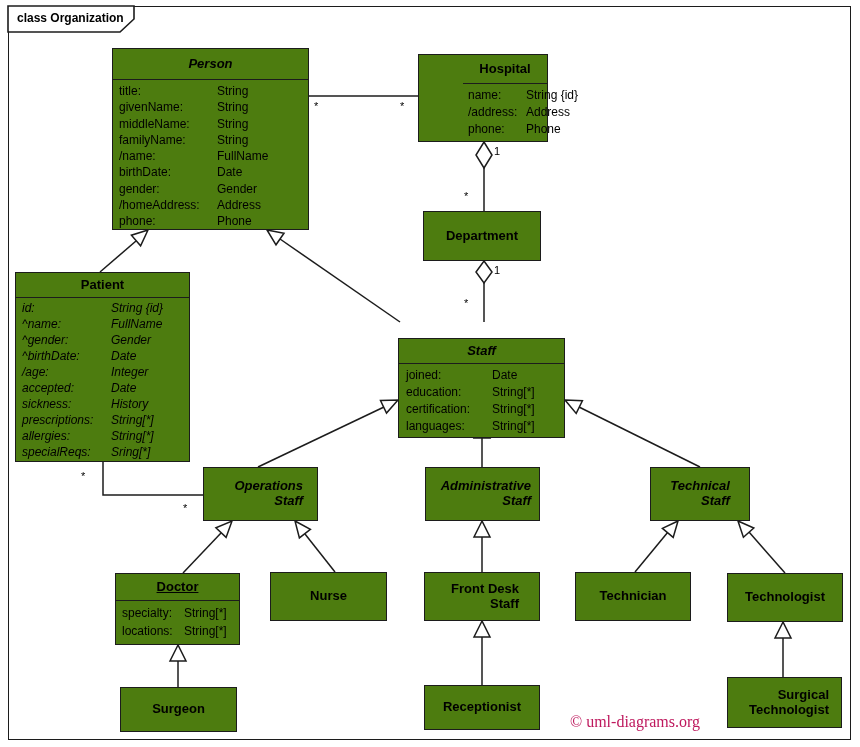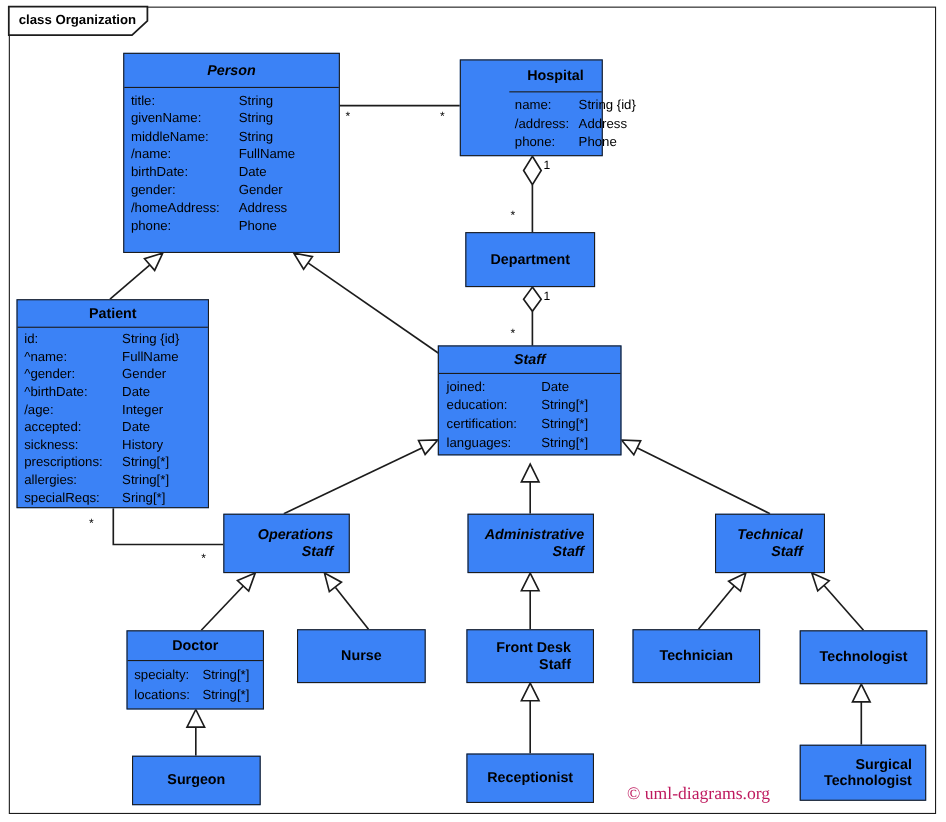--- a/index.html
+++ b/index.html
@@ -2,21 +2,21 @@
 <html><head>
 <meta charset="utf-8">
 <style>
   html,body{margin:0;padding:0;background:#fff;}
   .stage{position:relative;width:860px;height:747px;background:#fff;overflow:hidden;
          font-family:"Liberation Sans",sans-serif;color:#000;}
   .frame{position:absolute;left:8px;top:6px;width:843px;height:734px;
          border:1.6px solid #1c1c1c;box-sizing:border-box;}
   .diagram-title{position:absolute;left:17px;top:11px;font-size:12px;font-weight:bold;white-space:nowrap;}
   svg.wires{position:absolute;left:0;top:0;}
-  .classbox{position:absolute;background:#3b82f6;border:1.6px solid #1c1c1c;box-sizing:border-box;}
+  .classbox{position:absolute;background:#4d7c0f;border:1.6px solid #1c1c1c;box-sizing:border-box;}
   .classbox .title{font-weight:bold;font-size:13px;text-align:center;display:flex;
                    align-items:center;justify-content:center;line-height:1.05;
                    border-bottom:1.6px solid #1c1c1c;}
   .classbox.abstract>.title, .classbox.abstract.simple{font-style:italic;}
   .classbox.simple{display:flex;align-items:center;justify-content:center;font-weight:bold;
                    font-size:13px;text-align:right;line-height:1.15;}
   .attrs{font-size:12px;padding-top:3px;}
   .attr-row{white-space:nowrap;padding-left:var(--pad,6px);line-height:var(--lh,16px);}
   .attr-row .an{display:inline-block;width:var(--ncol,90px);}
   .mult{position:absolute;font-size:11px;line-height:11px;color:#000;}
@@ -85,79 +85,80 @@
   </svg>
 
   <span class="diagram-title">class Organization</span>
 
   <div class="classbox abstract" style="left:112px;top:48px;width:197px;height:182px;">
     <div class="title" style="height:30px;">Person</div>
     <div class="attrs" style="--ncol:98px;--lh:16.3px;--pad:6px;">
       <div class="attr-row"><span class="an">title:</span><span>String</span></div>
       <div class="attr-row"><span class="an">givenName:</span><span>String</span></div>
       <div class="attr-row"><span class="an">middleName:</span><span>String</span></div>
+      <div class="attr-row"><span class="an">familyName:</span><span>String</span></div>
       <div class="attr-row"><span class="an">/name:</span><span>FullName</span></div>
       <div class="attr-row"><span class="an">birthDate:</span><span>Date</span></div>
       <div class="attr-row"><span class="an">gender:</span><span>Gender</span></div>
       <div class="attr-row"><span class="an">/homeAddress:</span><span>Address</span></div>
       <div class="attr-row"><span class="an">phone:</span><span>Phone</span></div>
     </div>
   </div>
 
   <div class="classbox" style="left:418px;top:54px;width:130px;height:88px;padding-left:44px;">
     <div class="title" style="height:28px;">Hospital</div>
     <div class="attrs" style="--ncol:58px;--lh:17px;--pad:5px;">
       <div class="attr-row"><span class="an">name:</span><span>String {id}</span></div>
       <div class="attr-row"><span class="an">/address:</span><span>Address</span></div>
       <div class="attr-row"><span class="an">phone:</span><span>Phone</span></div>
     </div>
   </div>
 
   <div class="classbox" style="left:15px;top:272px;width:175px;height:190px;">
     <div class="title" style="height:24px;">Patient</div>
-    <div class="attrs" style="--ncol:89px;--lh:16px;--pad:6px;padding-top:2px;">
+    <div class="attrs" style="--ncol:89px;--lh:16px;--pad:6px;padding-top:2px;font-style:italic;">
       <div class="attr-row"><span class="an">id:</span><span>String {id}</span></div>
       <div class="attr-row"><span class="an">^name:</span><span>FullName</span></div>
       <div class="attr-row"><span class="an">^gender:</span><span>Gender</span></div>
       <div class="attr-row"><span class="an">^birthDate:</span><span>Date</span></div>
       <div class="attr-row"><span class="an">/age:</span><span>Integer</span></div>
       <div class="attr-row"><span class="an">accepted:</span><span>Date</span></div>
       <div class="attr-row"><span class="an">sickness:</span><span>History</span></div>
       <div class="attr-row"><span class="an">prescriptions:</span><span>String[*]</span></div>
       <div class="attr-row"><span class="an">allergies:</span><span>String[*]</span></div>
       <div class="attr-row"><span class="an">specialReqs:</span><span>Sring[*]</span></div>
     </div>
   </div>
 
   <div class="classbox simple" style="left:423px;top:211px;width:118px;height:50px;">
     <span>Department</span>
   </div>
 
-  <div class="classbox abstract" style="left:398px;top:314px;width:167px;height:100px;">
+  <div class="classbox abstract" style="left:398px;top:338px;width:167px;height:100px;">
     <div class="title" style="height:24px;">Staff</div>
     <div class="attrs" style="--ncol:86px;--lh:17px;--pad:7px;">
       <div class="attr-row"><span class="an">joined:</span><span>Date</span></div>
       <div class="attr-row"><span class="an">education:</span><span>String[*]</span></div>
       <div class="attr-row"><span class="an">certification:</span><span>String[*]</span></div>
       <div class="attr-row"><span class="an">languages:</span><span>String[*]</span></div>
     </div>
   </div>
 
   <div class="classbox simple abstract" style="left:203px;top:467px;width:115px;height:54px;padding:0 14px;">
     <span>Operations Staff</span>
   </div>
   <div class="classbox simple abstract" style="left:425px;top:467px;width:115px;height:54px;padding:0 8px;">
     <span>Administrative Staff</span>
   </div>
   <div class="classbox simple abstract" style="left:650px;top:467px;width:100px;height:54px;padding:0 24px;">
     <span>Technical Staff</span>
   </div>
 
   <div class="classbox" style="left:115px;top:573px;width:125px;height:72px;">
-    <div class="title" style="height:26px;">Doctor</div>
+    <div class="title" style="height:26px;text-decoration:underline;">Doctor</div>
     <div class="attrs" style="--ncol:62px;--lh:18px;--pad:6px;">
       <div class="attr-row"><span class="an">specialty:</span><span>String[*]</span></div>
       <div class="attr-row"><span class="an">locations:</span><span>String[*]</span></div>
     </div>
   </div>
 
   <div class="classbox simple" style="left:270px;top:572px;width:117px;height:49px;">
     <span>Nurse</span>
   </div>
   <div class="classbox simple" style="left:424px;top:572px;width:116px;height:49px;padding:0 20px;">

